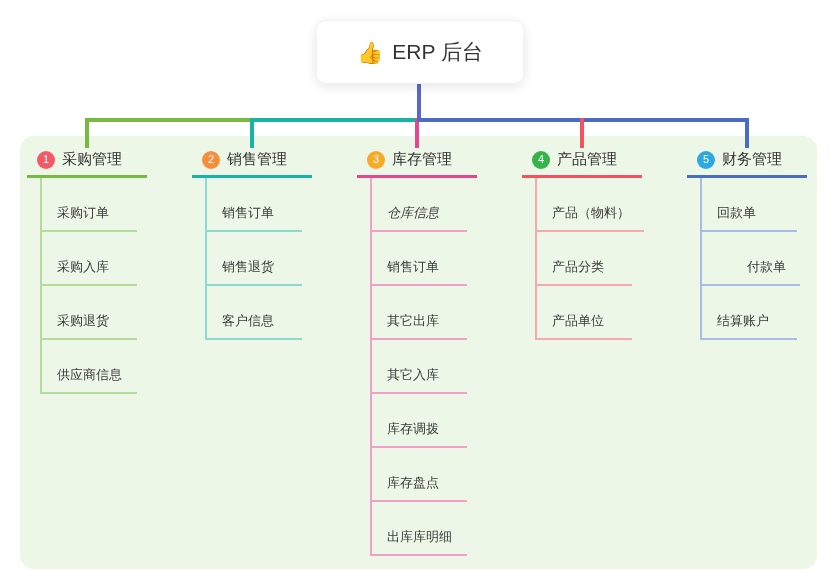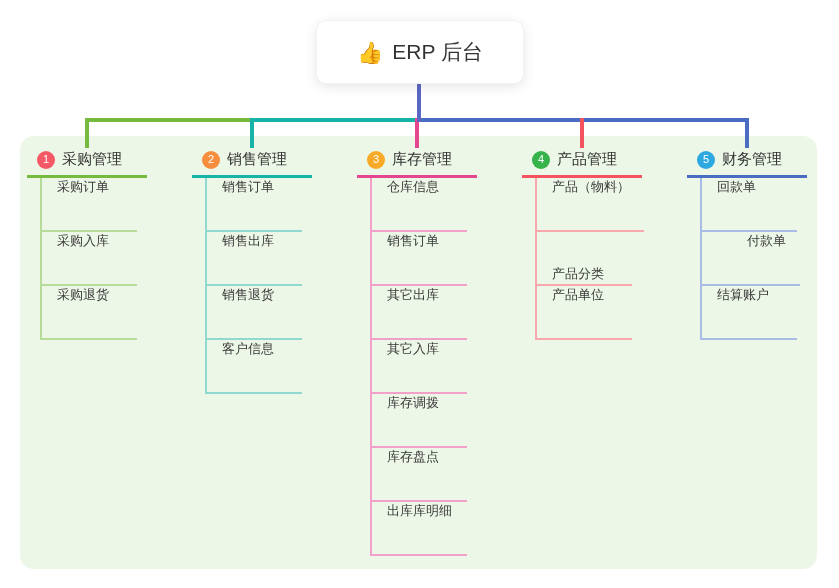--- a/index.html
+++ b/index.html
@@ -35,21 +35,21 @@
     font-size:15px;color:#333;white-space:nowrap;
   }
   .badge{
     width:18px;height:18px;border-radius:50%;flex:0 0 18px;
     display:flex;align-items:center;justify-content:center;
     color:#fff;font-size:11px;line-height:1;
   }
   .branch-children{
     margin-left:13px;border-left:2px solid #ccc;
   }
-  .child-row{height:54px;display:flex;}
+  .child-row{height:54px;display:flex;align-items:flex-end;}
   .child-pill{
     min-width:95px;width:max-content;box-sizing:border-box;
     padding:0 14px 8px 15px;
     border-bottom:2px solid #ccc;
     font-size:13px;color:#3a3a3a;white-space:nowrap;
   }
 </style>
 </head>
 <body style="background: rgb(255, 255, 255);">
 
@@ -83,50 +83,50 @@
       <div class="branch-children" style="border-left-color: rgb(183, 220, 154);">
         <div class="child-row">
           <div class="child-pill" style="border-bottom-color: rgb(183, 220, 154);"><span>采购订单</span></div>
         </div>
         <div class="child-row">
           <div class="child-pill" style="border-bottom-color: rgb(183, 220, 154);"><span>采购入库</span></div>
         </div>
         <div class="child-row">
           <div class="child-pill" style="border-bottom-color: rgb(183, 220, 154);"><span>采购退货</span></div>
         </div>
+        <div class="child-row">
+          <div class="child-pill" style="border-bottom-color: rgb(183, 220, 154);"><span>供应商信息</span></div>
+        </div>
       </div>
     </div>
     <div class="branch" style="left: 192px;">
       <div class="branch-title" style="border-bottom-color: rgb(23, 179, 166);">
         <span class="badge" style="background: rgb(247, 142, 61);">2</span>
         <span>销售管理</span>
       </div>
       <div class="branch-children" style="border-left-color: rgb(144, 217, 208);">
         <div class="child-row">
           <div class="child-pill" style="border-bottom-color: rgb(144, 217, 208);"><span>销售订单</span></div>
-        </div>
-        <div class="child-row">
-          <div class="child-pill" style="border-bottom-color: rgb(144, 217, 208);"><span>销售出库</span></div>
         </div>
         <div class="child-row">
           <div class="child-pill" style="border-bottom-color: rgb(144, 217, 208);"><span>销售退货</span></div>
         </div>
         <div class="child-row">
           <div class="child-pill" style="border-bottom-color: rgb(144, 217, 208);"><span>客户信息</span></div>
         </div>
       </div>
     </div>
     <div class="branch" style="left: 357px;">
       <div class="branch-title" style="border-bottom-color: rgb(228, 70, 143);">
         <span class="badge" style="background: rgb(247, 169, 39);">3</span>
         <span>库存管理</span>
       </div>
       <div class="branch-children" style="border-left-color: rgb(243, 160, 200);">
         <div class="child-row">
-          <div class="child-pill" style="border-bottom-color: rgb(243, 160, 200);"><span>仓库信息</span></div>
+          <div class="child-pill" style="border-bottom-color: rgb(243, 160, 200); font-style: italic;"><span>仓库信息</span></div>
         </div>
         <div class="child-row">
           <div class="child-pill" style="border-bottom-color: rgb(243, 160, 200);"><span>销售订单</span></div>
         </div>
         <div class="child-row">
           <div class="child-pill" style="border-bottom-color: rgb(243, 160, 200); font-family: Liberation Serif, serif;"><span>其它出库</span></div>
         </div>
         <div class="child-row">
           <div class="child-pill" style="border-bottom-color: rgb(243, 160, 200);"><span>其它入库</span></div>
         </div>

